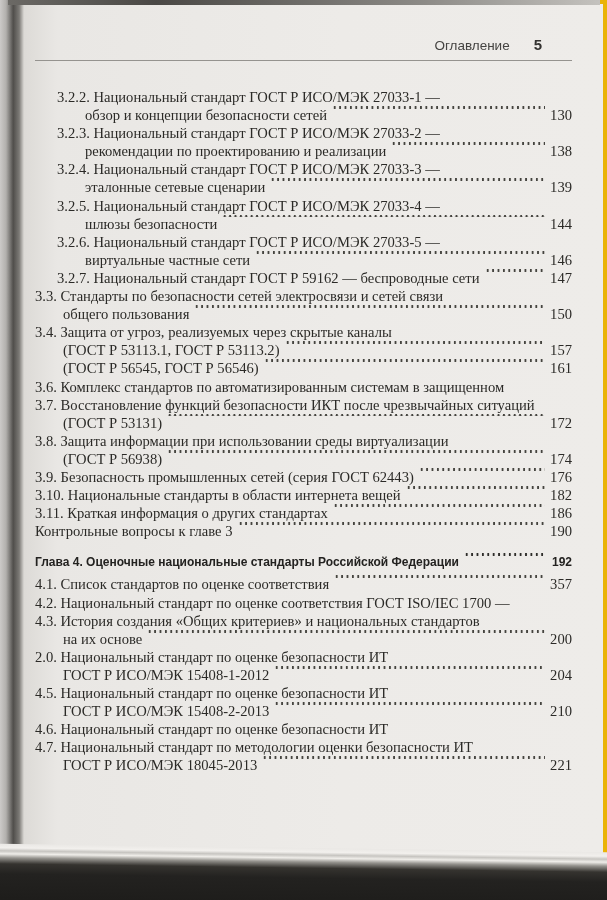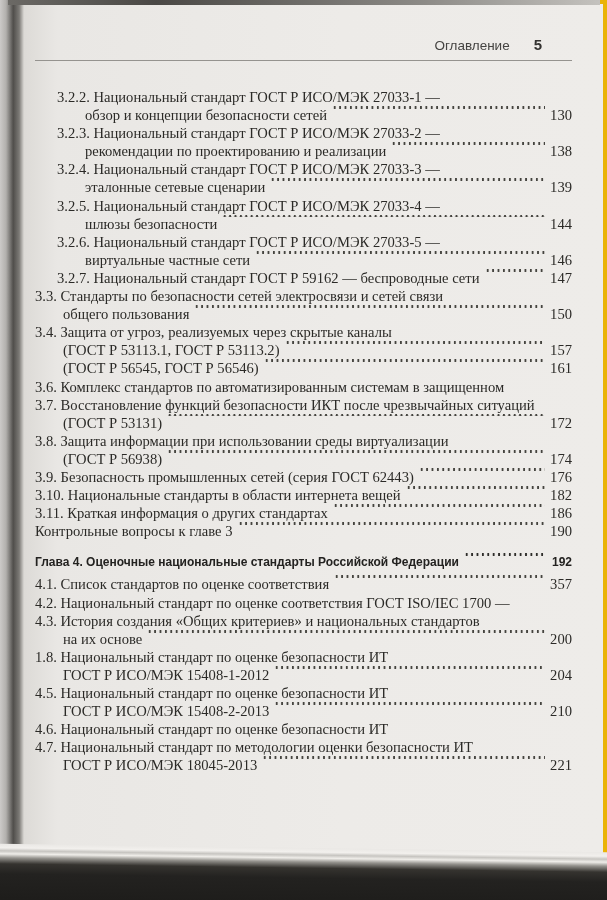--- a/index.html
+++ b/index.html
@@ -222,21 +222,21 @@
   </div>
         <div class="entry">
     <div class="line-first">4.3. История создания «Общих критериев» и национальных стандартов</div>
     <div class="line-last cont">
       <span class="t">на их основе</span>
       <span class="dots"></span>
       <span class="pg">200</span>
     </div>
   </div>
         <div class="entry">
-    <div class="line-first">1.8. Национальный стандарт по оценке безопасности ИТ</div>
+    <div class="line-first">2.0. Национальный стандарт по оценке безопасности ИТ</div>
     <div class="line-last cont">
       <span class="t">ГОСТ Р ИСО/МЭК 15408-1-2012</span>
       <span class="dots"></span>
       <span class="pg">204</span>
     </div>
   </div>
         <div class="entry">
     <div class="line-first">4.5. Национальный стандарт по оценке безопасности ИТ</div>
     <div class="line-last cont">
       <span class="t">ГОСТ Р ИСО/МЭК 15408-2-2013</span>

